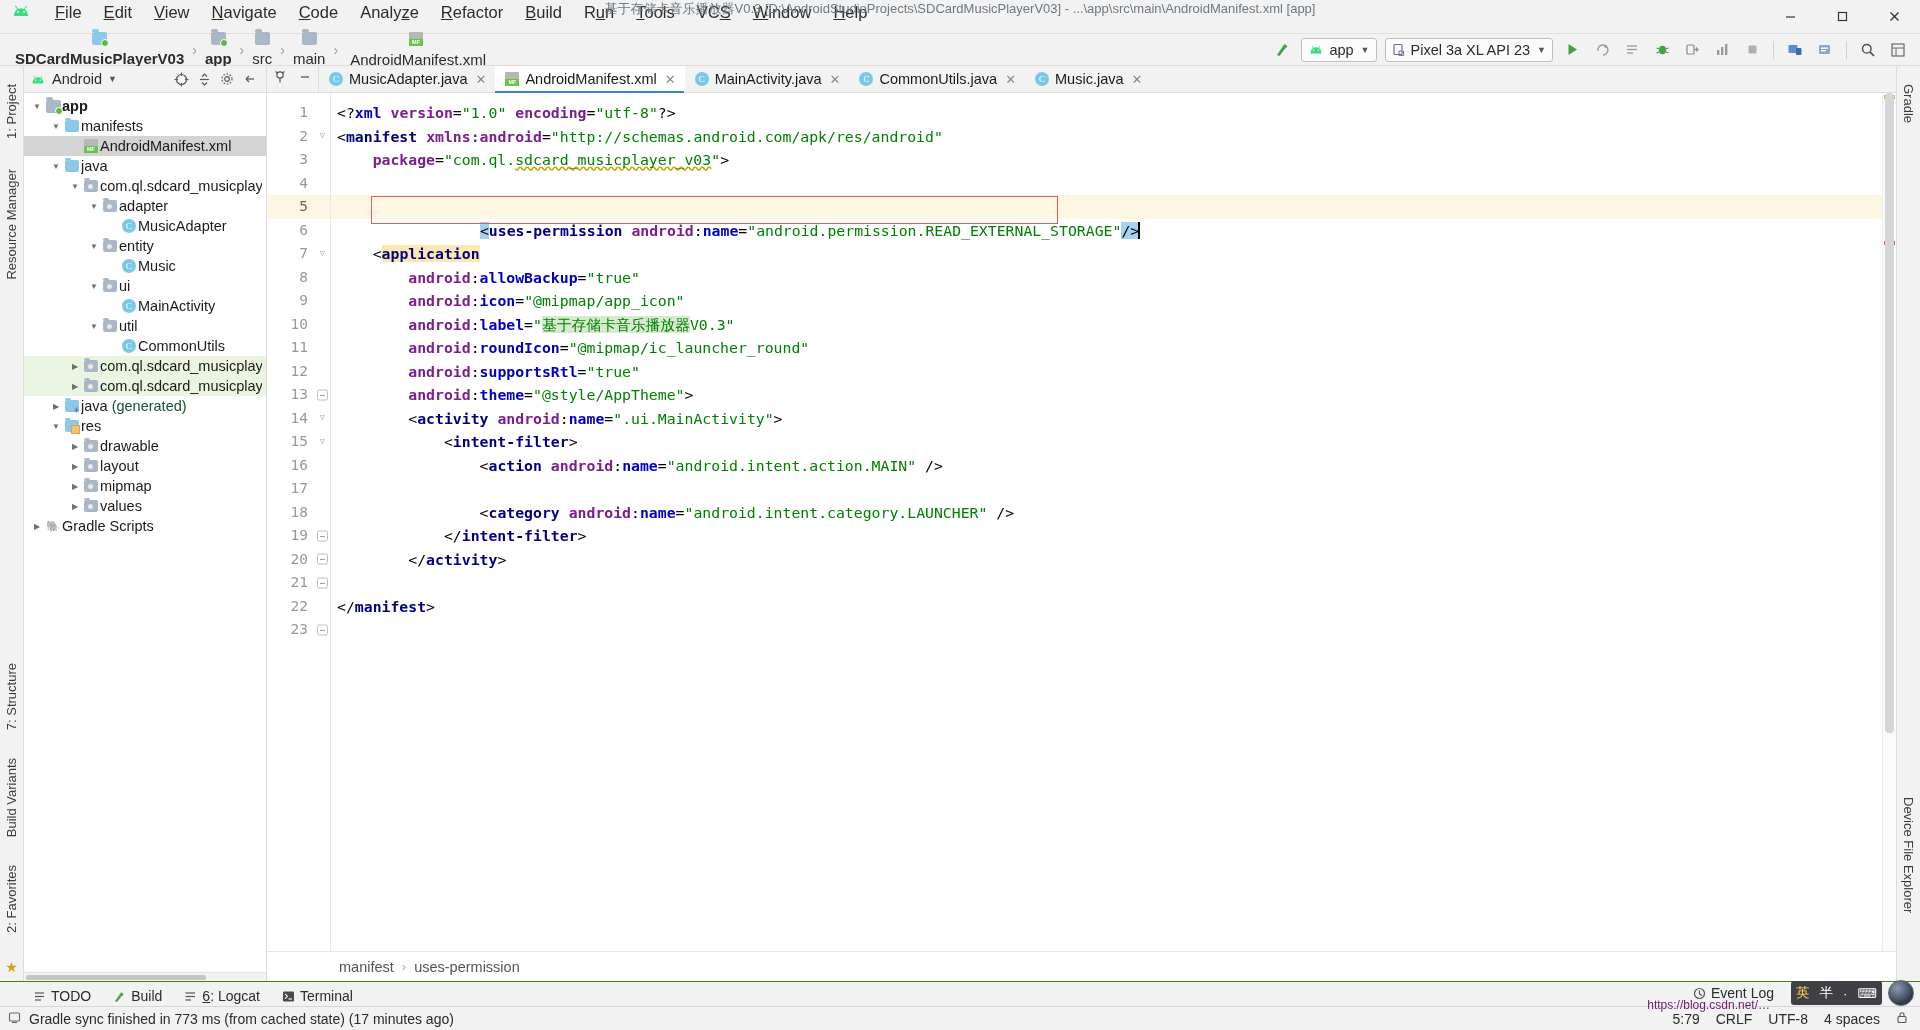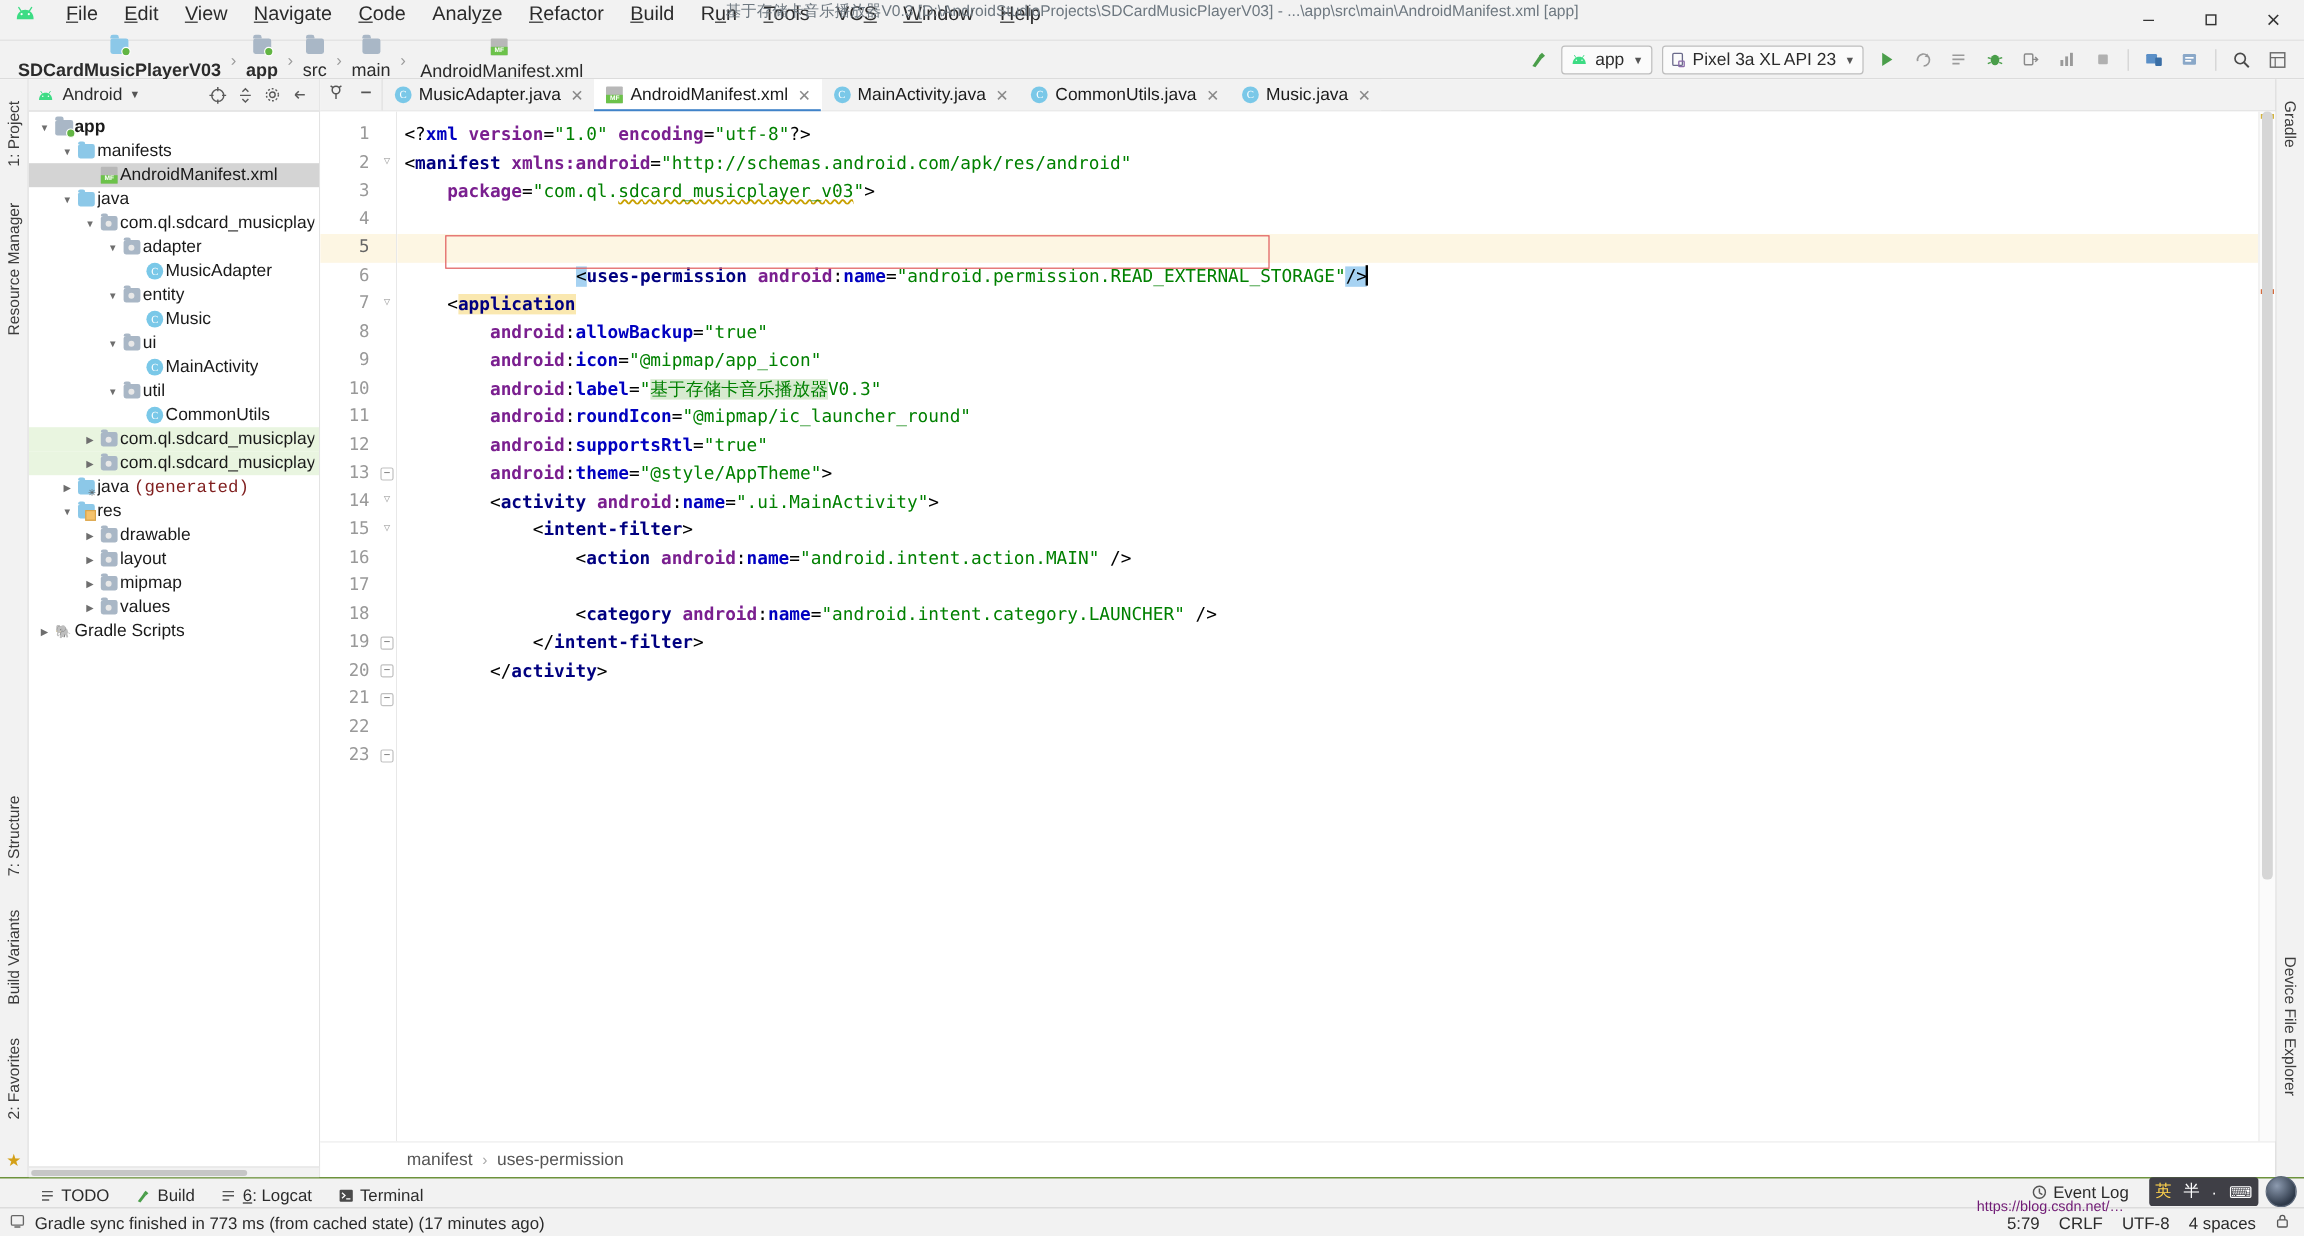--- a/index.html
+++ b/index.html
@@ -141,21 +141,21 @@
   .node.selected { background:#d4d4d4; }
   .node.green { background:#e9f5e0; }
   .arrow {
     width:14px; flex:0 0 14px; text-align:center;
     font-size:8px; color:#6e6e6e;
   }
   .arrow.none { visibility:hidden; }
   .nico { width:18px; flex:0 0 18px; display:flex; align-items:center; justify-content:center; }
   .nlabel { font-size:14.5px; overflow:hidden; text-overflow:clip; }
   .nlabel.bold { font-weight:bold; }
-  .nlabel .muted { color:#7f1d1d;font-family:Liberation Mono, monospace; }
+  .nlabel .muted { color:#14532d; }
   .cls-ico {
     width:14px;height:14px;border-radius:50%;
     background:#7ac8e8; color:#fff; font-size:9px;
     display:flex;align-items:center;justify-content:center;
     font-family:"Liberation Serif",serif;
   }
   .pkg-ico {
     width:14px;height:12px;border-radius:2px;background:#a9b7c6;position:relative;
   }
   .pkg-ico::before{content:"";position:absolute;top:-2px;left:0;width:6px;height:2px;background:#a9b7c6;border-radius:2px 2px 0 0;}
@@ -845,20 +845,21 @@
 
           <div class="cline">                <span class="t-punc">&lt;</span><span class="t-tag">category</span> <span class="t-attr">android</span><span class="t-punc">:</span><span class="t-blue">name</span><span class="t-punc">=</span><span class="t-val">"android.intent.category.LAUNCHER"</span> <span class="t-punc">/&gt;</span></div>
 
           <div class="cline">            <span class="t-punc">&lt;/</span><span class="t-tag">intent-filter</span><span class="t-punc">&gt;</span></div>
 
           <div class="cline">        <span class="t-punc">&lt;/</span><span class="t-tag">activity</span><span class="t-punc">&gt;</span></div>
 
 
           <div class="cline"></div>
 
+          <div class="cline"><span class="t-punc">&lt;/</span><span class="t-tag">manifest</span><span class="t-punc">&gt;</span></div>
 
           <div class="err-box" style="left:40px; top:103px; width:687px; height:28px;"></div>
         </div>
 
         <div class="vscroll">
           <div class="mk" style="top:2px; background:#d4b43c;"></div>
           <div class="mk" style="top:148px; background:#d46a3c;"></div>
           <div class="thumb" style="height:640px;"></div>
         </div>
       </div>

